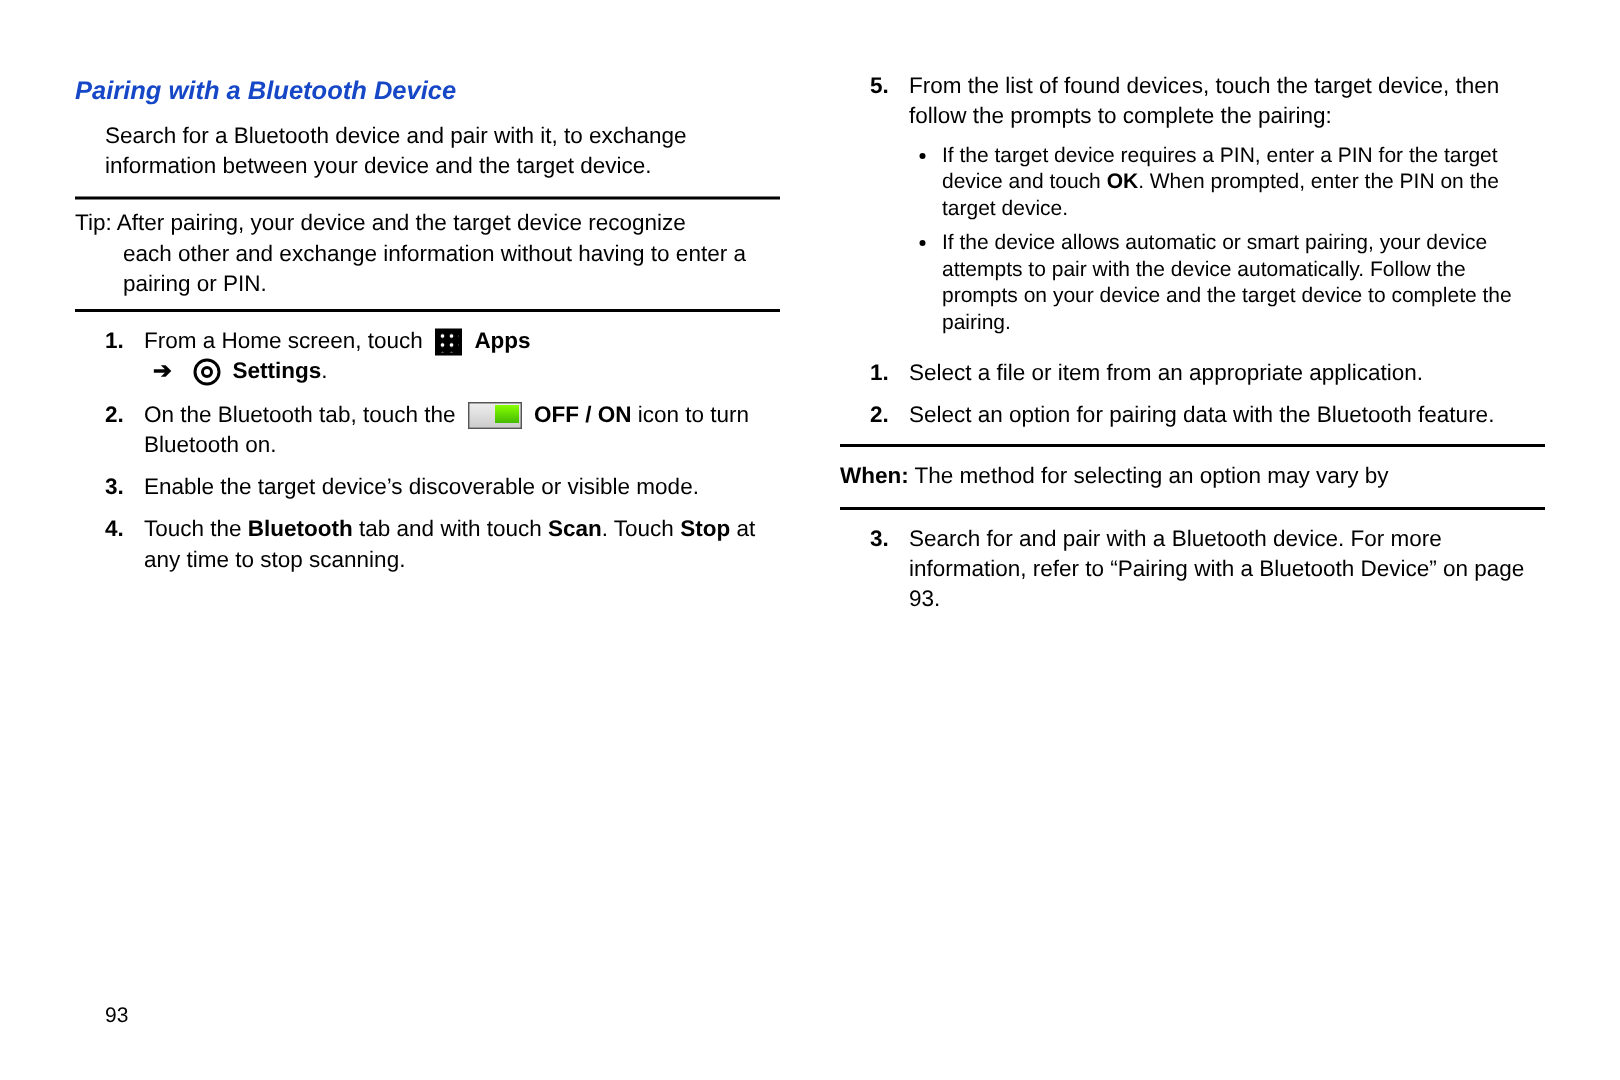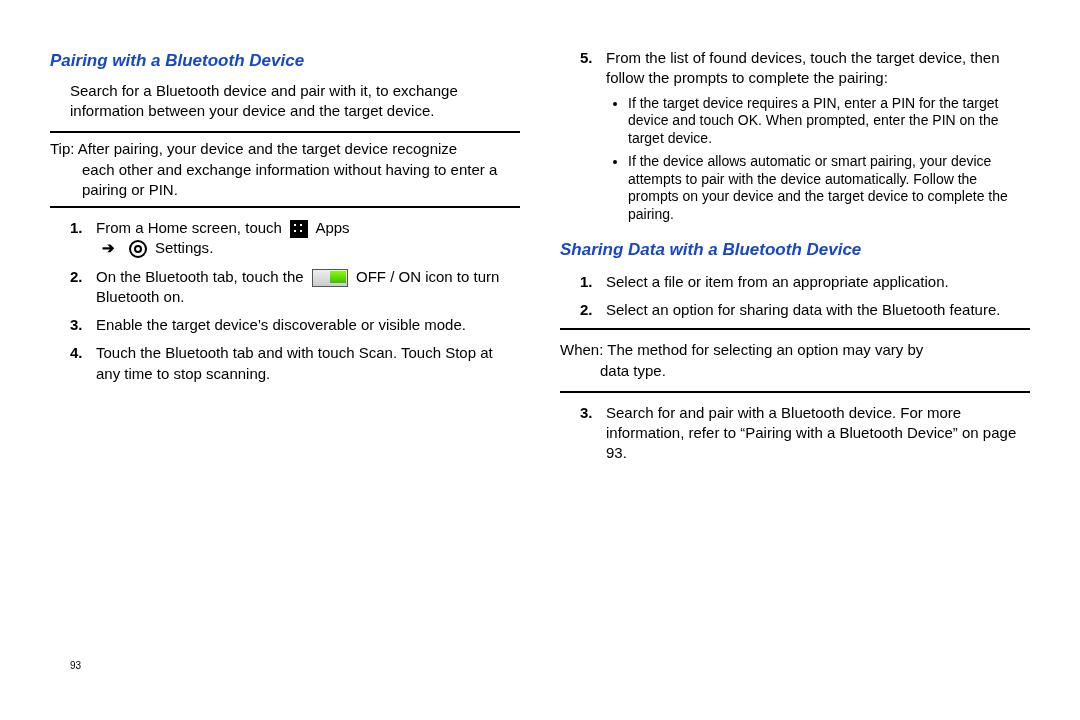--- a/index.html
+++ b/index.html
@@ -8,32 +8,32 @@
   .sec-title{color:#1547c7;font-weight:bold;font-style:italic;font-size:17px;margin:10px 0 8px 0}
   .intro{margin:0 0 10px 20px}
   .hr{border-top:2px solid #000;margin:6px 0}
   .tip,.note{margin:6px 0 6px 0}
   ol.steps{list-style:none;padding:0;margin:10px 0 0 0}
   ol.steps>li{display:flex;margin:8px 0 8px 20px}
   ol.steps>li .num{font-weight:bold;min-width:26px}
   ol.steps>li .body{flex:1}
   ul.bullets{list-style:disc;padding-left:22px;margin:6px 0}
   ul.bullets>li{margin:6px 0;font-size:14px;line-height:1.25}
-  .bold{font-weight:normal}
+  .bold{font-weight:bold}
   .italic{}
   .icon{display:inline-block;vertical-align:middle}
   .apps-icon{width:18px;height:18px;background:#000;position:relative;margin:0 4px}
   .apps-icon::before{content:"";position:absolute;inset:2px;background:
     radial-gradient(circle,#fff 1px,transparent 1.5px) 0 0/6px 6px}
   .arrow{font-weight:bold;margin:0 6px}
   .settings-icon{width:18px;height:18px;border:2px solid #000;border-radius:50%;position:relative;margin:0 4px;box-sizing:border-box}
   .settings-icon::before{content:"";position:absolute;left:3px;top:3px;width:8px;height:8px;border:2px solid #000;border-radius:50%;box-sizing:border-box}
   .toggle-icon{display:inline-block;width:34px;height:16px;border:1px solid #555;background:linear-gradient(#eee,#ccc);position:relative;vertical-align:middle;margin:0 4px}
   .toggle-icon::after{content:"";position:absolute;right:1px;top:1px;width:16px;height:12px;background:linear-gradient(#8f0,#4b0)}
-  .pagenum{position:absolute;left:70px;bottom:48px;font-size:10px}
+  .pagenum{position:absolute;left:70px;bottom:34px;font-size:14px}
   .tip-block{margin-left:0}
   .tip-label{font-weight:normal}
   .note-wrap{margin:10px 0}
   .leftpad{padding-left:32px;display:block}
 </style>
 </head>
 <body>
 
 <div class="page">
 
@@ -91,38 +91,36 @@
           <ul class="bullets">
             <li>
               <span>If the target device requires a PIN, enter a PIN for the target device and touch </span><span class="bold">OK</span><span>. When prompted, enter the PIN on the target device.</span>
             </li>
             <li>If the device allows automatic or smart pairing, your device attempts to pair with the device automatically. Follow the prompts on your device and the target device to complete the pairing.</li>
           </ul>
         </span>
       </li>
     </ol>
 
-    <div class="sec-title">Sharing Data with a Bluetooth Device</div>
 
     <ol class="steps">
       <li>
         <span class="num">1.</span>
         <span class="body">Select a file or item from an appropriate application.</span>
       </li>
       <li>
         <span class="num">2.</span>
-        <span class="body">Select an option for sharing data with the Bluetooth feature.</span>
+        <span class="body">Select an option for pairing data with the Bluetooth feature.</span>
       </li>
     </ol>
 
     <div class="hr"></div>
     <div class="note note-wrap">
       <span class="bold">When:</span>
       <span>The method for selecting an option may vary by </span><br>
-      <span class="leftpad" style="padding-left:40px">data type.</span>
     </div>
     <div class="hr"></div>
 
     <ol class="steps">
       <li>
         <span class="num">3.</span>
         <span class="body">
           <span>Search for and pair with a Bluetooth device. For more information, refer to </span><span class="italic">“Pairing with a Bluetooth Device”</span><span> on page 93.</span>
         </span>
       </li>

